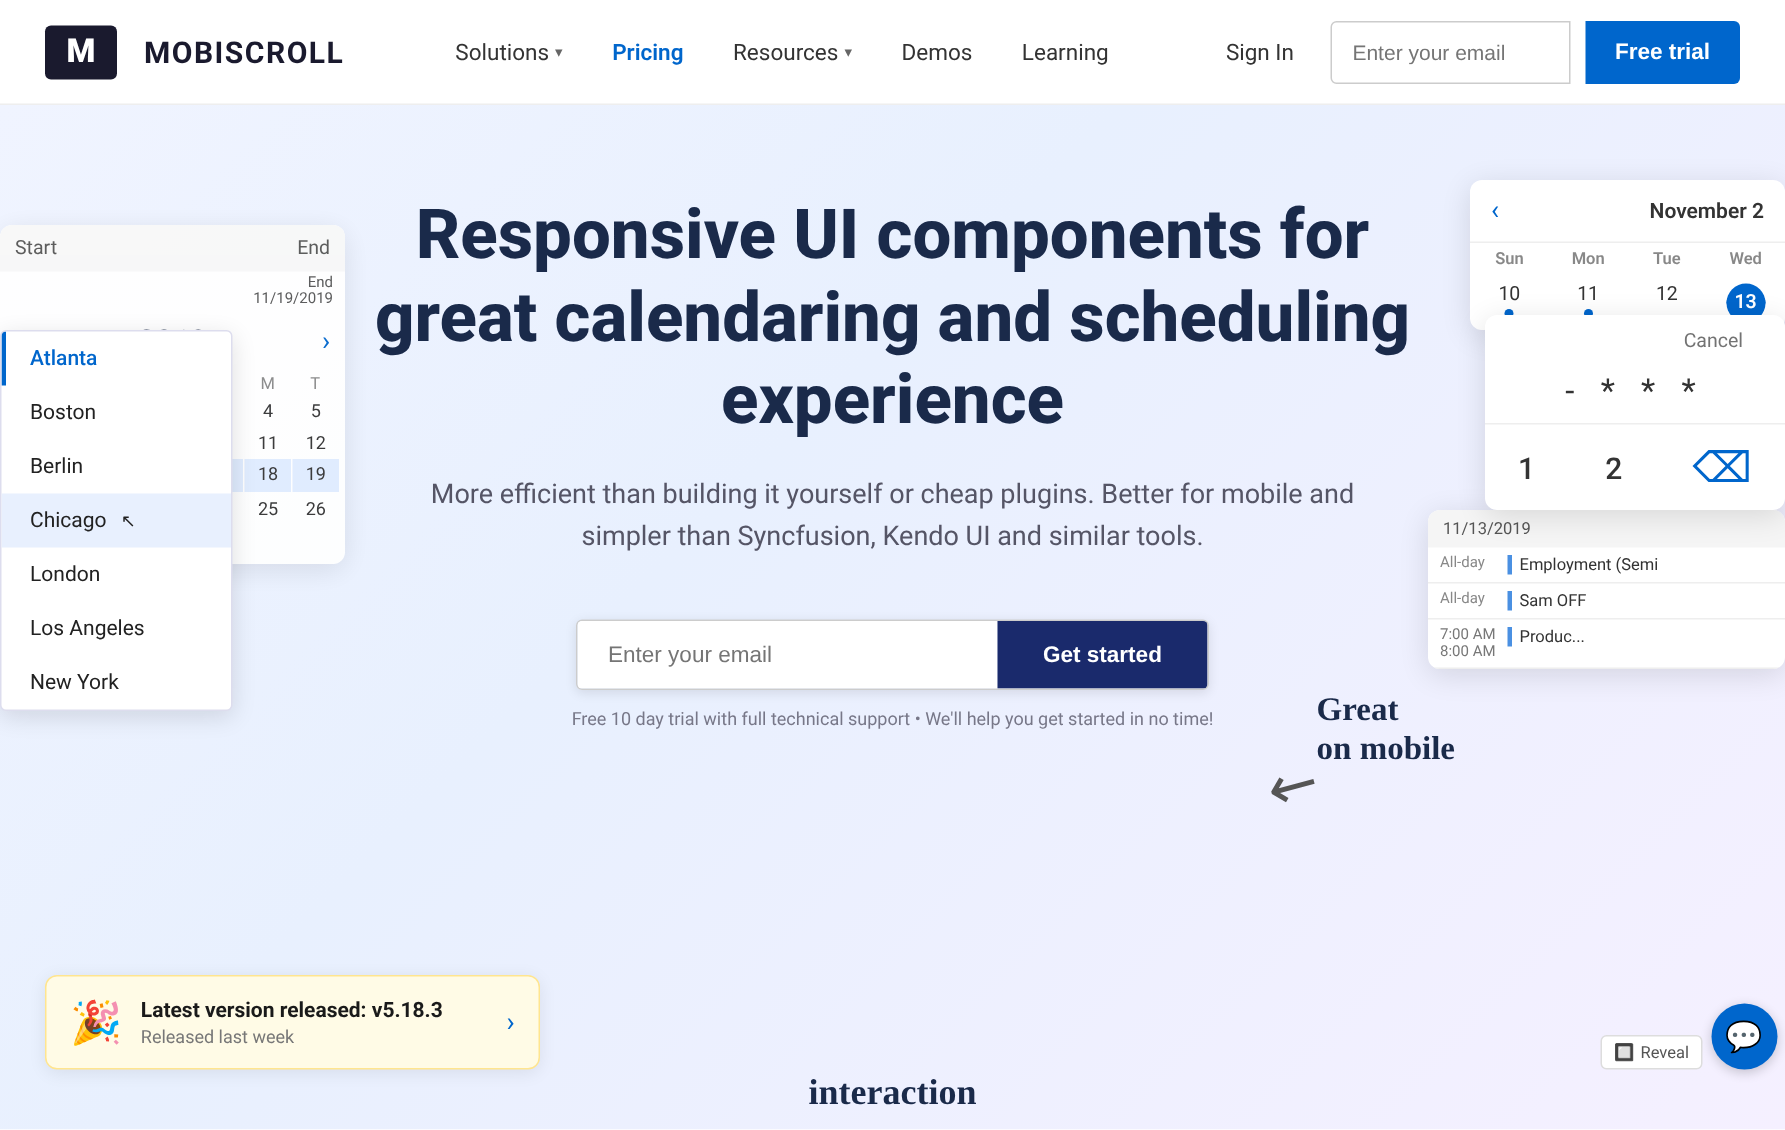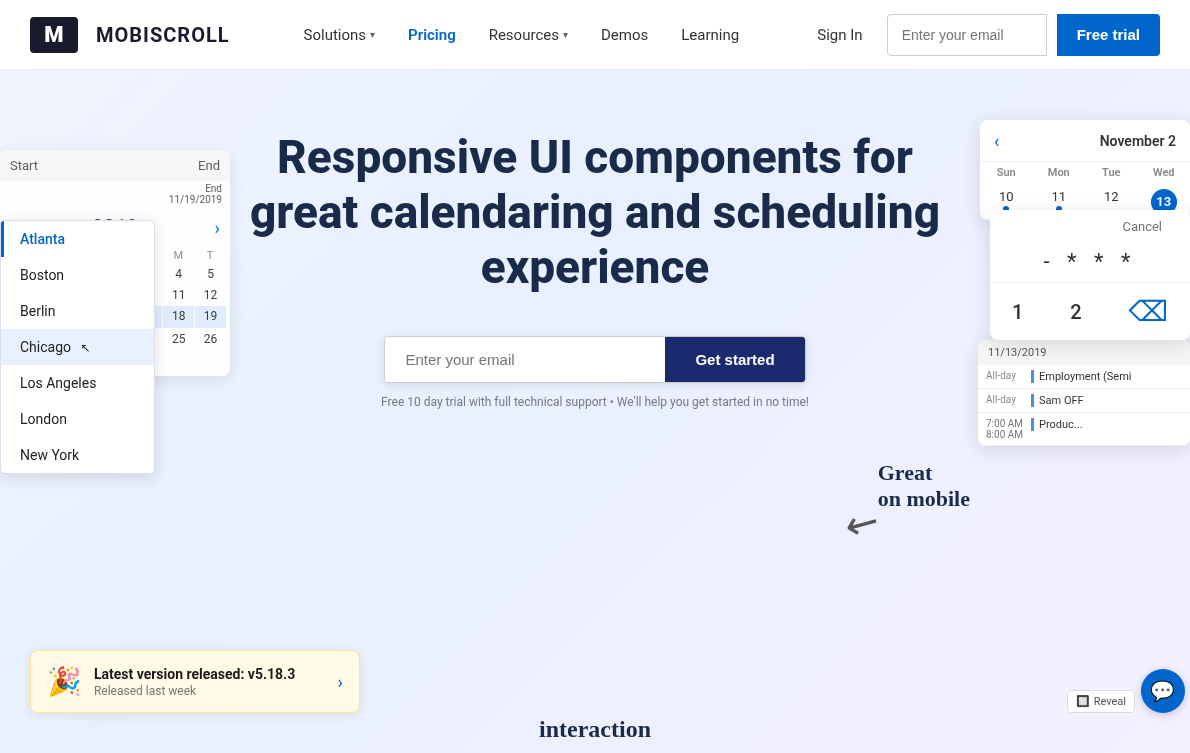--- a/index.html
+++ b/index.html
@@ -112,21 +112,21 @@
       overflow: hidden;
     }
     .cal-right-header { display: flex; justify-content: space-between; align-items: center; padding: 10px 14px; }
     .cal-right-title { font-size: 14px; font-weight: 600; color: #333; padding-left: 44px; }
     .cal-right-day-header { font-size: 11px; color: #888; text-align: center; padding: 4px 0; font-weight: 600; }
     .cal-right-cell { padding: 5px 4px; text-align: center; font-size: 13px; color: #333; }
     .cal-right-cell.today-blue { background: #0066cc; color: #fff; border-radius: 50%; width: 26px; height: 26px; display: flex; align-items: center; justify-content: center; margin: auto; }
 
     
     .schedule-widget {
-      position: absolute; right: 0; top: 270px; width: 212px; z-index: 5;
+      position: absolute; right: 0; top: 270px; width: 238px; z-index: 5;
       background: #fff; border-radius: 8px; box-shadow: 0 4px 20px rgba(0,0,0,0.12);
       overflow: hidden; font-size: 12px;
     }
     .schedule-date { padding: 6px 10px; background: #f5f5f5; color: #555; font-size: 11px; }
     .schedule-row { display: flex; align-items: flex-start; padding: 5px 8px; border-bottom: 1px solid #eee; }
     .schedule-time { color: #777; font-size: 10px; min-width: 45px; }
     .schedule-event { flex: 1; font-size: 11px; color: #333; border-left: 3px solid #4a90e2; padding-left: 5px; }
     .schedule-allday { color: #888; font-size: 10px; min-width: 45px; }
 
     
@@ -223,28 +223,29 @@
 <section class="hero">
 
   <div class="dropdown-menu">
     <div class="dropdown-item selected">Atlanta</div>
     <div class="dropdown-item">Boston</div>
     <div class="dropdown-item">Berlin</div>
     <div class="dropdown-item highlighted">
       Chicago
       <span style="display:inline-block;margin-left:6px;font-size:12px;">↖</span>
     </div>
+    <div class="dropdown-item">London</div>
     <div class="dropdown-item">Los Angeles</div>
-    <div class="dropdown-item">London</div>
     <div class="dropdown-item">New York</div>
   </div>
 
   <h1 class="hero-title">
     Responsive UI components for<br>great calendaring and scheduling experience
   </h1>
+  <p class="hero-subtitle">More efficient than building it yourself or cheap plugins. Better for mobile and simpler than Syncfusion, Kendo UI and similar tools.</p>
 
   <div class="hero-cta">
     <input class="hero-email-input" type="email" placeholder="Enter your email" style="">
     <button class="hero-get-started">Get started</button>
   </div>
   <p class="hero-tagline">Free 10 day trial with full technical support • We'll help you get started in no time!</p>
 
   <div class="calendar-left">
     <div class="cal-header">
       <span>Start</span>

